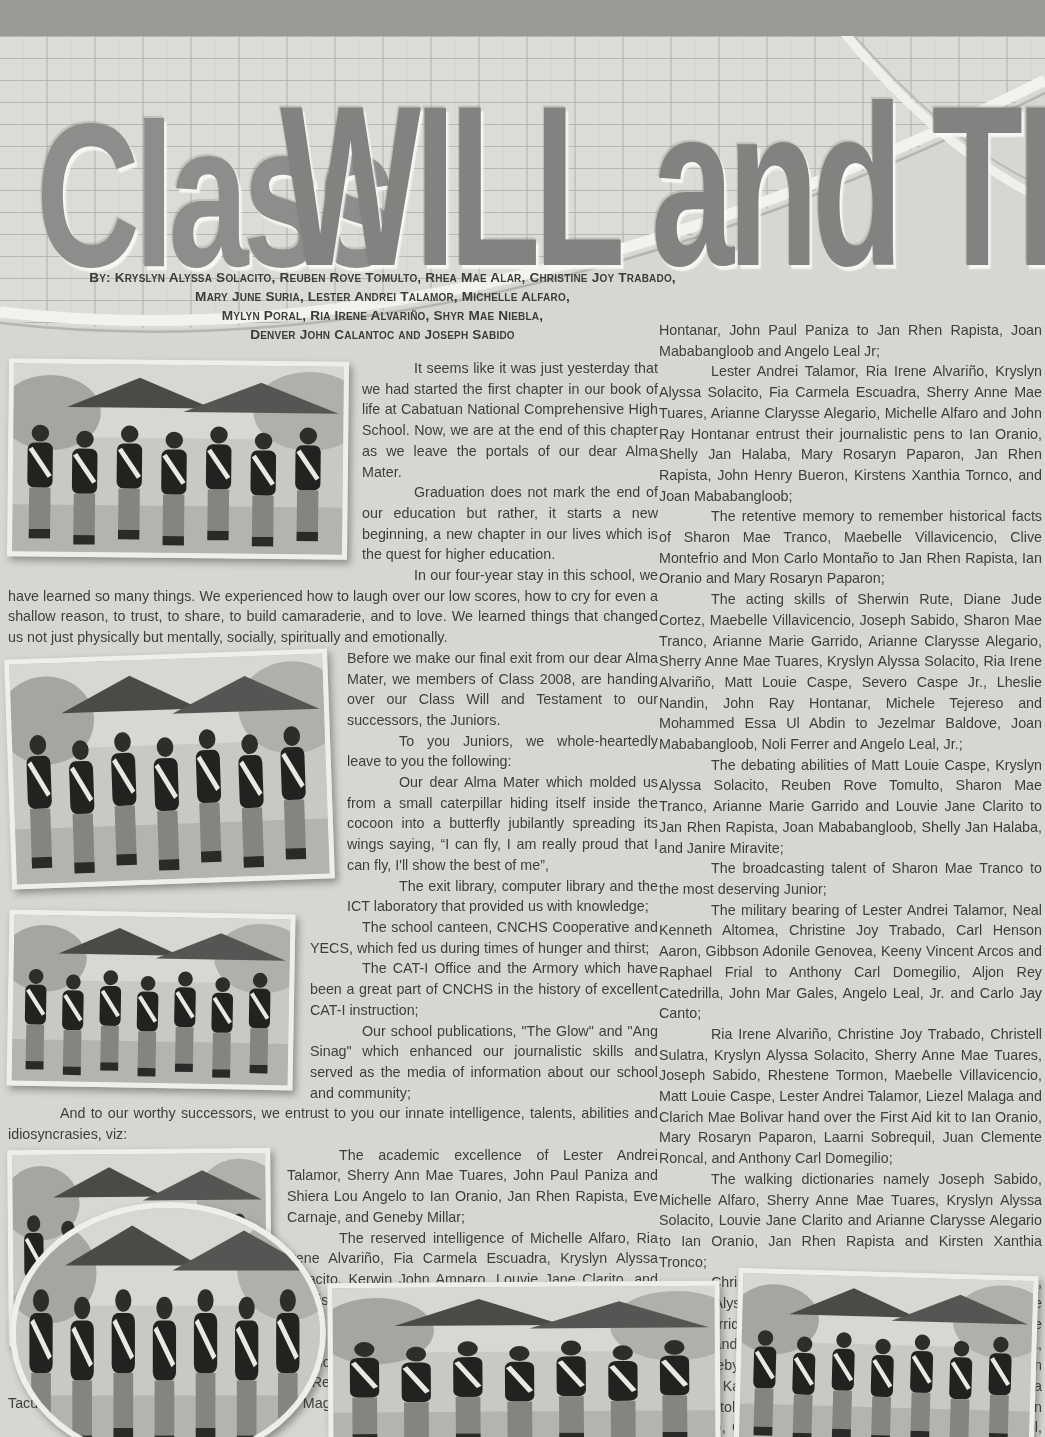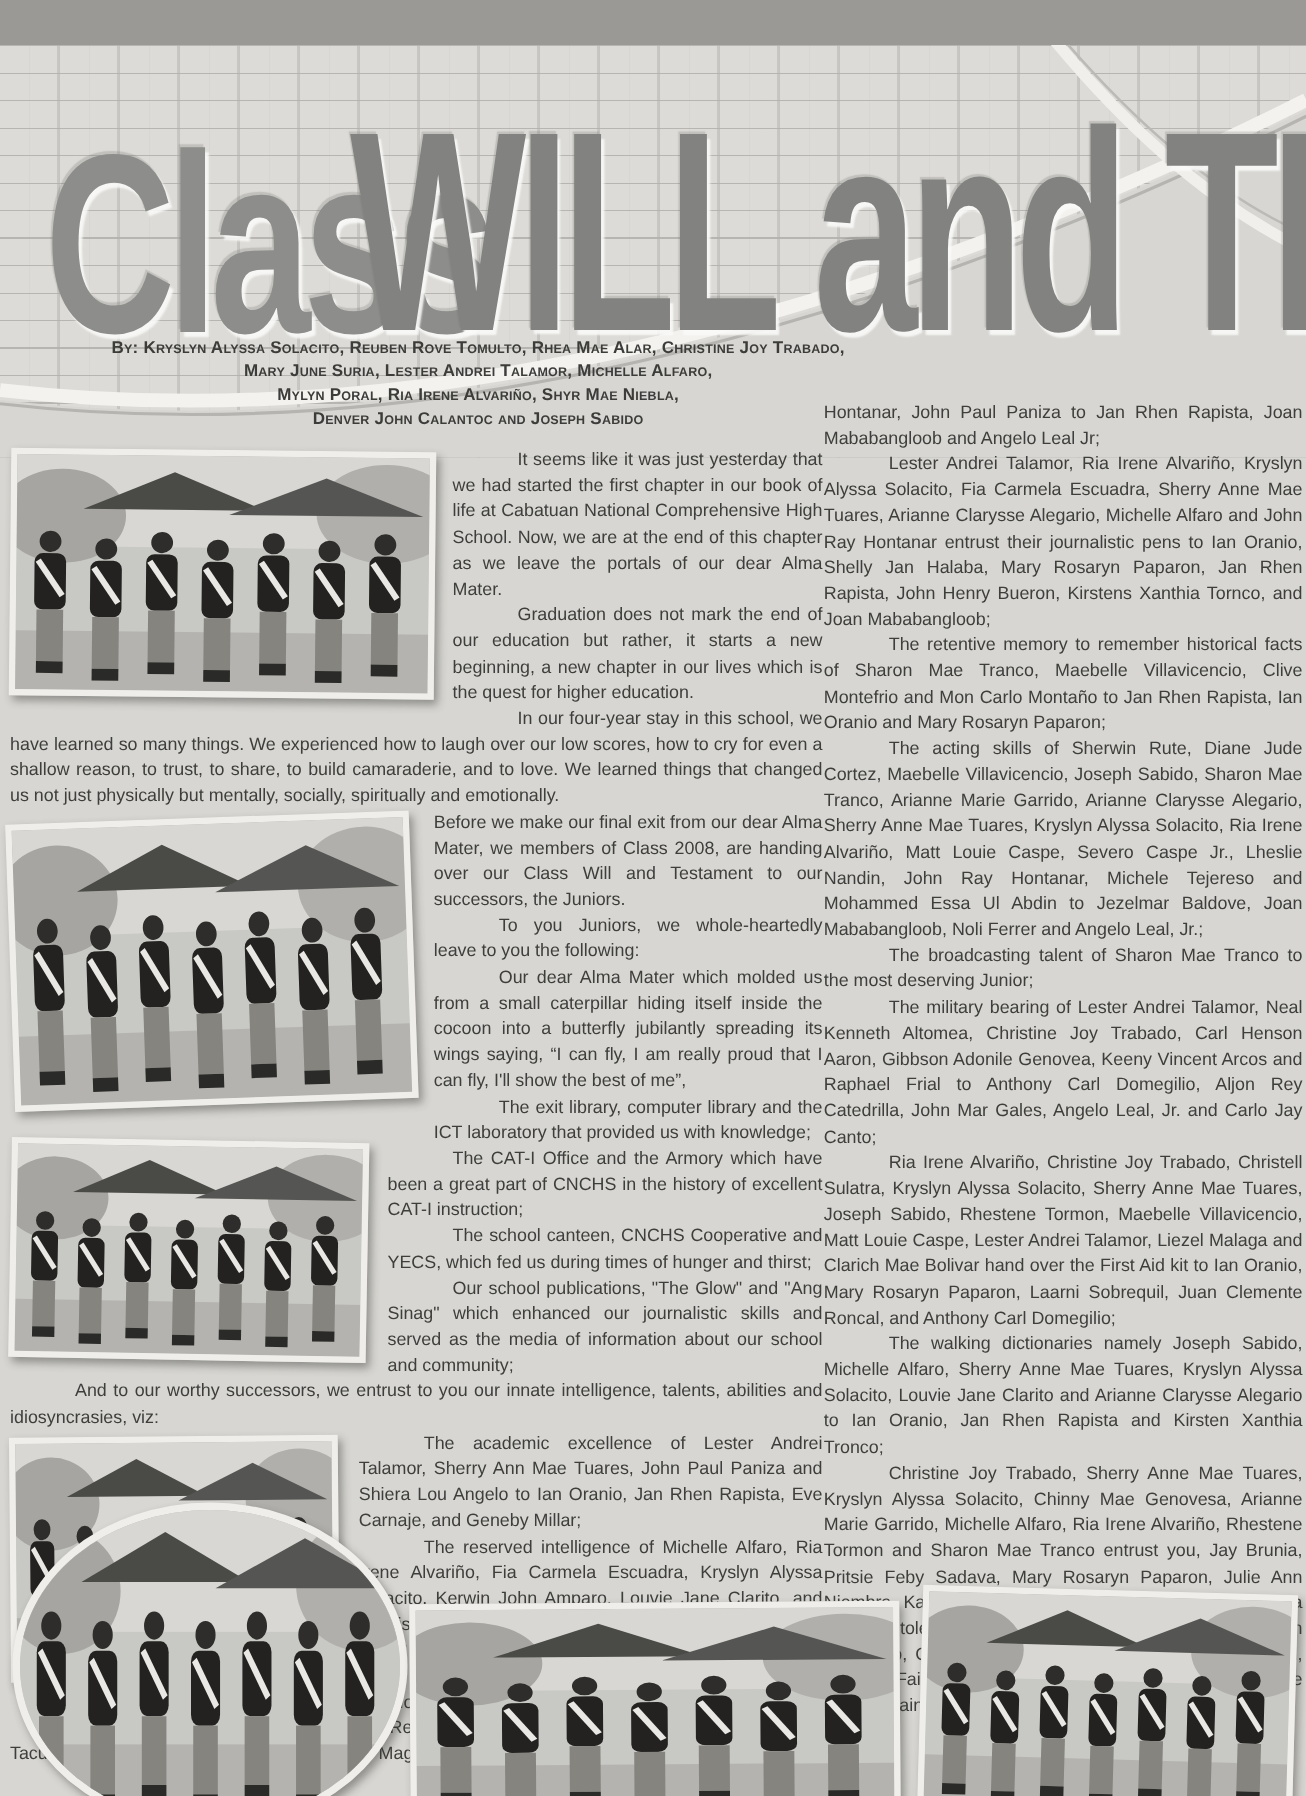--- a/index.html
+++ b/index.html
@@ -228,22 +228,22 @@
           <rect x="247" y="138" width="22" height="44" fill="#85847f"></rect>
           <rect x="247" y="182" width="22" height="10" fill="#2a2a28"></rect>
           <circle cx="304" cy="74" r="9" fill="#2e2d2b"></circle>
           <rect x="291" y="84" width="26" height="48" rx="7" fill="#232221"></rect>
           <line x1="294" y1="90" x2="314" y2="120" stroke="#e9e8e4" stroke-width="5"></line>
           <rect x="293" y="132" width="22" height="44" fill="#85847f"></rect>
           <rect x="293" y="176" width="22" height="10" fill="#2a2a28"></rect>
         </svg>
       </div>
     <p>The exit library, computer library and the ICT laboratory that provided us with knowledge;</p>
+    <p>The school canteen, CNCHS Cooperative and YECS, which fed us during times of hunger and thirst;</p>
     <p>The CAT-I Office and the Armory which have been a great part of CNCHS in the history of excellent CAT-I instruction;</p>
-    <p>The school canteen, CNCHS Cooperative and YECS, which fed us during times of hunger and thirst;</p>
     <p>Our school publications, "The Glow" and  "Ang Sinag" which enhanced our journalistic skills and served as the media of information about our school and community;</p>
     <p>And to our worthy successors, we entrust to you our innate intelligence, talents, abilities and idiosyncrasies, viz:</p>
     <div class="photo float-photo photo-scene" id="photo-4" aria-label="two cadets with white gloves">
         <svg viewBox="0 0 340 200" preserveAspectRatio="none" aria-hidden="true">
           <rect width="340" height="200" fill="#c8c8c4"></rect>
           <rect width="340" height="78" fill="#d8d7d3"></rect>
           <ellipse cx="38" cy="52" rx="52" ry="40" fill="#a6a5a1"></ellipse>
           <ellipse cx="305" cy="48" rx="58" ry="42" fill="#b0afab"></ellipse>
           <path d="M55,46 L130,14 L205,46 Z" fill="#4a4a47"></path>
           <path d="M175,50 L255,18 L335,50 Z" fill="#555553"></path>
@@ -290,20 +290,21 @@
     <p>The leadership potentials of Matt Louie Caspe to the most deserving Junior;</p>
     <p>The critical minds of Matt Louie Caspe, Reuben Rove Tomulto, JT Jeff Figueroa, Gerald Lance Tacuban and Rizza Estrellado to Hannah Mae Magtoles, Joven Camarista and Arphym Pareja;</p>
 
   </div>
 
   <div id="right-col" class="bodytext">
     <p class="noindent">Hontanar, John Paul Paniza to Jan Rhen Rapista, Joan Mababangloob and Angelo Leal Jr;</p>
     <p>Lester Andrei Talamor, Ria Irene Alvariño, Kryslyn Alyssa Solacito, Fia Carmela Escuadra, Sherry Anne Mae Tuares, Arianne Clarysse Alegario, Michelle Alfaro and John Ray Hontanar entrust their journalistic pens to Ian Oranio, Shelly Jan Halaba, Mary Rosaryn Paparon, Jan Rhen Rapista, John Henry Bueron, Kirstens Xanthia Tornco, and Joan Mababangloob;</p>
     <p>The retentive memory to remember historical facts of Sharon Mae Tranco, Maebelle Villavicencio, Clive Montefrio and Mon Carlo Montaño  to Jan Rhen Rapista, Ian Oranio and Mary Rosaryn Paparon;</p>
     <p>The acting skills of Sherwin Rute, Diane Jude Cortez, Maebelle Villavicencio, Joseph Sabido, Sharon Mae Tranco, Arianne Marie Garrido, Arianne Clarysse Alegario, Sherry Anne Mae Tuares, Kryslyn Alyssa Solacito, Ria Irene Alvariño, Matt Louie Caspe, Severo Caspe Jr., Lheslie Nandin, John Ray Hontanar, Michele Tejereso and Mohammed Essa Ul Abdin to Jezelmar Baldove, Joan Mababangloob, Noli Ferrer and Angelo Leal, Jr.;</p>
+    <p>The debating abilities of Matt Louie Caspe, Kryslyn Alyssa Solacito, Reuben Rove Tomulto, Sharon Mae Tranco, Arianne Marie Garrido and Louvie Jane Clarito to Jan Rhen Rapista, Joan Mababangloob, Shelly Jan Halaba, and Janire Miravite;</p>
     <p>The broadcasting talent of Sharon Mae Tranco to the most deserving Junior;</p>
     <p>The military bearing of Lester Andrei Talamor, Neal Kenneth Altomea, Christine Joy Trabado, Carl Henson Aaron, Gibbson Adonile  Genovea, Keeny Vincent Arcos and Raphael Frial to Anthony Carl Domegilio, Aljon Rey Catedrilla, John Mar Gales, Angelo Leal, Jr. and Carlo Jay Canto;</p>
     <p>Ria Irene Alvariño, Christine Joy Trabado, Christell Sulatra, Kryslyn Alyssa Solacito, Sherry Anne Mae Tuares, Joseph Sabido, Rhestene Tormon, Maebelle Villavicencio, Matt Louie Caspe, Lester Andrei Talamor, Liezel Malaga and Clarich Mae Bolivar hand over the First Aid kit to Ian Oranio, Mary Rosaryn Paparon, Laarni Sobrequil, Juan Clemente Roncal, and Anthony Carl Domegilio;</p>
     <p>The walking dictionaries namely Joseph Sabido, Michelle Alfaro, Sherry Anne Mae Tuares, Kryslyn Alyssa Solacito, Louvie Jane Clarito and Arianne Clarysse Alegario to Ian Oranio, Jan Rhen Rapista and Kirsten Xanthia Tronco;</p>
     <p>Christine Joy Trabado, Sherry Anne Mae Tuares, Kryslyn Alyssa Solacito, Chinny Mae Genovesa, Arianne Marie Garrido, Michelle Alfaro, Ria Irene Alvariño, Rhestene Tormon and Sharon Mae Tranco entrust you, Jay Brunia, Pritsie Feby Sadava, Mary Rosaryn Paparon, Julie Ann Niembra, Kate Zara Omahay, Shayne Rose Onday, Hanna Mae Magtoles, Hazel Guidoriago, Cindy Villasana, Ronalyn Coronado, Geneby Millar, Nadaine Broniola, Celine Peñol, Novelee Faith Parreño, and Rachel Aquinto to maintain the honor obtained by the girl scouts;</p>
   </div>
 
   <div class="photo photo-scene" id="photo-oval" aria-label="oval photo of marching cadets">
       <svg viewBox="0 0 340 200" preserveAspectRatio="none" aria-hidden="true">
         <rect width="340" height="200" fill="#c8c8c4"></rect>

